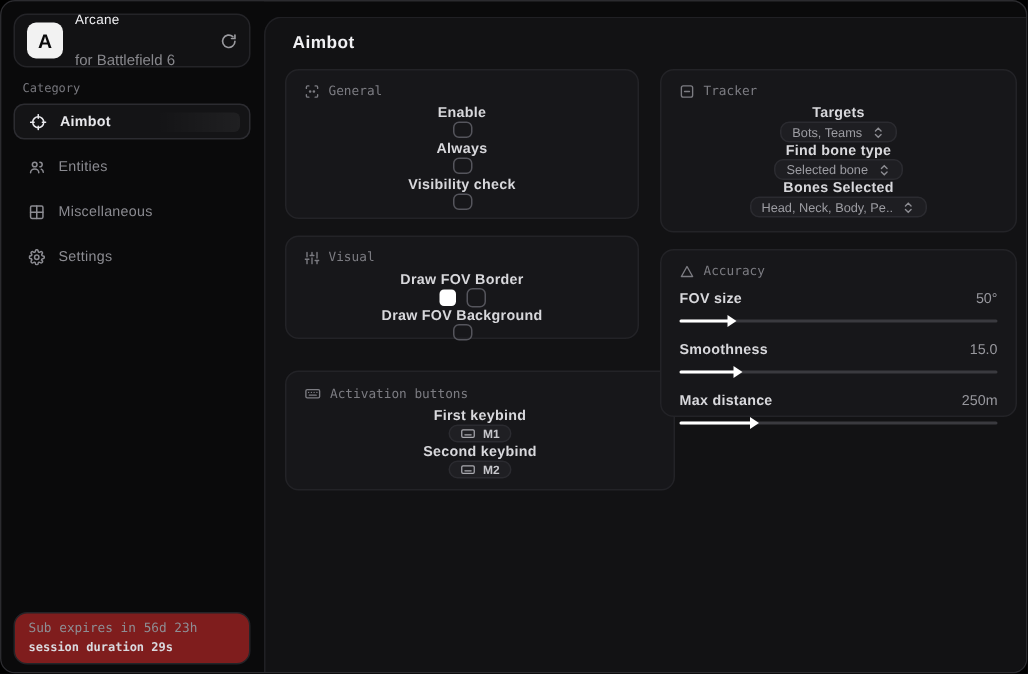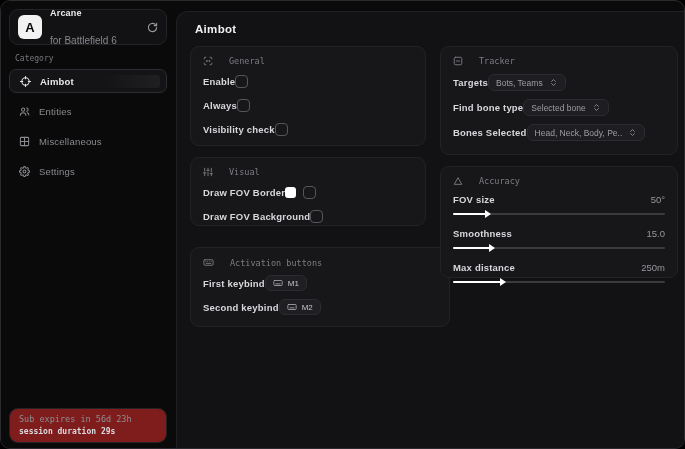--- a/index.html
+++ b/index.html
@@ -19,21 +19,21 @@
     position:absolute; left:8px; top:8px; width:158px; height:36px;
     background:#121214; border:1px solid #242428; border-radius:9px;
     display:flex; align-items:center; padding:0 8px;
   }
   .logo {
     width:24px; height:24px; border-radius:6px; background:#f2f2f2;
     color:#0a0a0b; font-weight:bold; font-size:13px;
     display:flex; align-items:center; justify-content:center; flex:none;
   }
   .brand-text { margin-left:8px; flex:1; min-width:0; }
-  .brand-name { font-size:9px; font-weight:bold; color:#ededf0; letter-spacing:.2px; }
+  .brand-name { font-size:9px; font-weight:normal; color:#ededf0; letter-spacing:.2px; }
   .brand-sub  { font-size:10px; color:#87878c; margin-top:17px; }
   .brand-icon { color:#9a9a9f; display:flex; }
 
   .category-label {
     position:absolute; left:14px; top:53px;
     font-family:"DejaVu Sans Mono", monospace; font-size:8px; color:#77777d;
   }
 
   .nav { position:absolute; left:8px; top:68px; width:158px; }
   .nav-item {
@@ -66,41 +66,41 @@
     background:#121214; border-top-left-radius:12px;
     border-top:1px solid #202024; border-left:1px solid #202024;
   }
   .page-title { position:absolute; left:18px; top:11px; font-size:11.5px; font-weight:bold; color:#f0f0f3; letter-spacing:.3px; }
 
   .card {
     position:absolute; background:#17171a; border:1px solid #232327; border-radius:9px;
     padding:9px 12px;
   }
   .card-title {
-    display:flex; align-items:center; gap:16px;
+    display:flex; align-items:center; gap:6px;
     font-family:"DejaVu Sans Mono", monospace; font-size:8.5px; color:#7c7c82;
     margin-bottom:4px;
   }
   .card-title svg { color:#7c7c82; }
 
-  .row { display:flex; align-items:center; height:22px; }
+  .row { display:flex; align-items:center; justify-content:space-between; height:22px;flex-direction:column; }
   .row-label { font-size:9.5px; font-weight:bold; color:#d8d8dc; letter-spacing:.2px; }
   .row-right { display:flex; align-items:center; gap:7px; }
 
   .checkbox {
     width:13px; height:13px; border:1.5px solid #55555c; border-radius:4px;
     background:transparent;
   }
   .swatch { width:11px; height:11px; border-radius:3px; }
 
   .keybtn {
     display:flex; align-items:center; gap:5px;
     background:#1f1f23; border:1px solid #2b2b30; border-radius:6px;
     height:16px; padding:0 7px;
-    font-size:8px; font-weight:normal; color:#c7c7cc;
+    font-size:8px; font-weight:bold; color:#c7c7cc;
   }
   .keybtn svg { color:#a9a9af; }
 
   .dropdown {
     display:flex; align-items:center; gap:6px;
     background:#1e1e22; border:1px solid #2b2b30; border-radius:6px;
     height:17px; padding:0 7px;
     font-size:8.5px; color:#9d9da3; white-space:nowrap;
   }
   .dropdown svg { color:#8d8d93; flex:none; }

